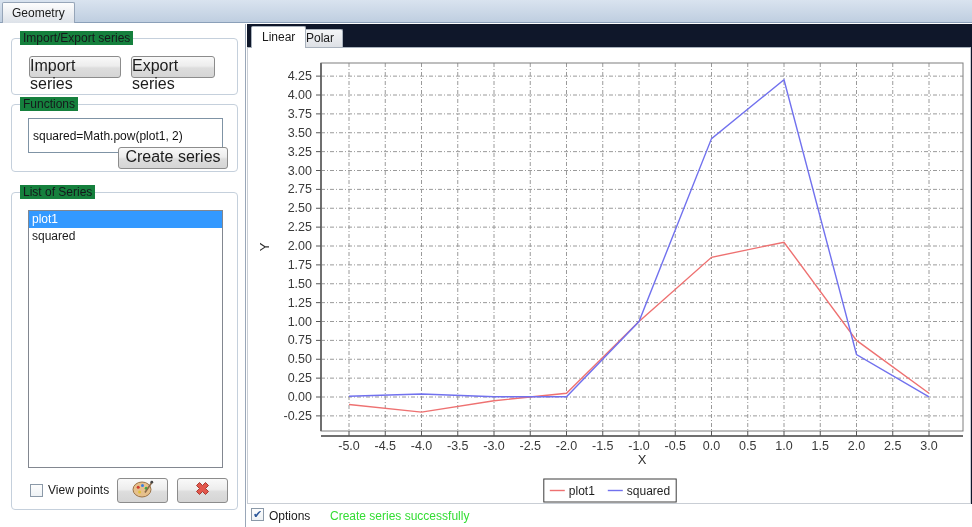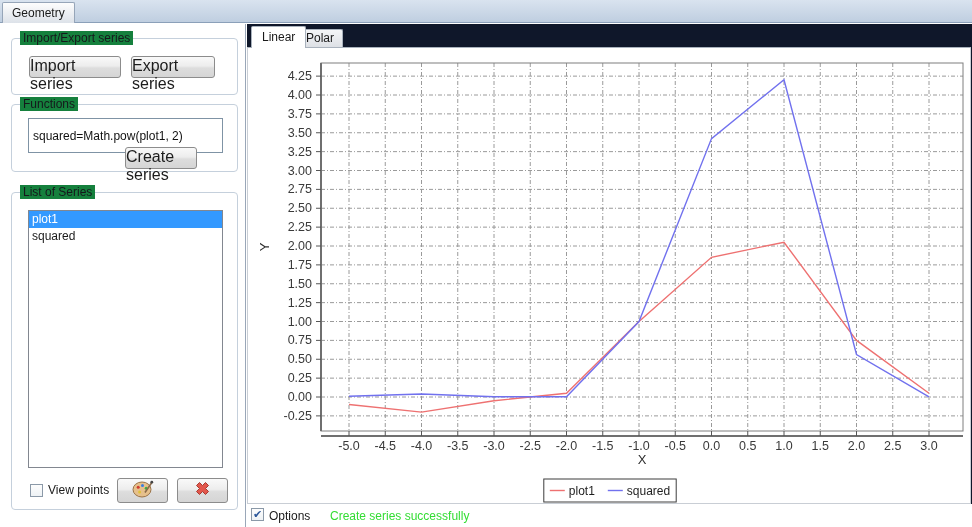--- a/index.html
+++ b/index.html
@@ -87,21 +87,21 @@
     <span>Import series</span>
   </div>
   <div class="btn" style="left:131px; top:32px; width:84px; height:22px;">
     <span>Export series</span>
   </div>
 
   <div class="groupbox" style="left:11px; top:80px; width:227px; height:68px;">
     <span class="group-label">Functions</span>
   </div>
   <input class="text-input" type="text" value="squared=Math.pow(plot1, 2)" style="">
-  <div class="btn" style="left:125px; top:123px; width:72px; height:22px;">
+  <div class="btn" style="left:118px; top:123px; width:110px; height:22px;">
     <span>Create series</span>
   </div>
 
   <div class="groupbox" style="left:11px; top:168px; width:227px; height:318px;">
     <span class="group-label">List of Series</span>
   </div>
   <div class="listbox">
     <div class="list-item selected">plot1</div>
     <div class="list-item">squared</div>
   </div>

